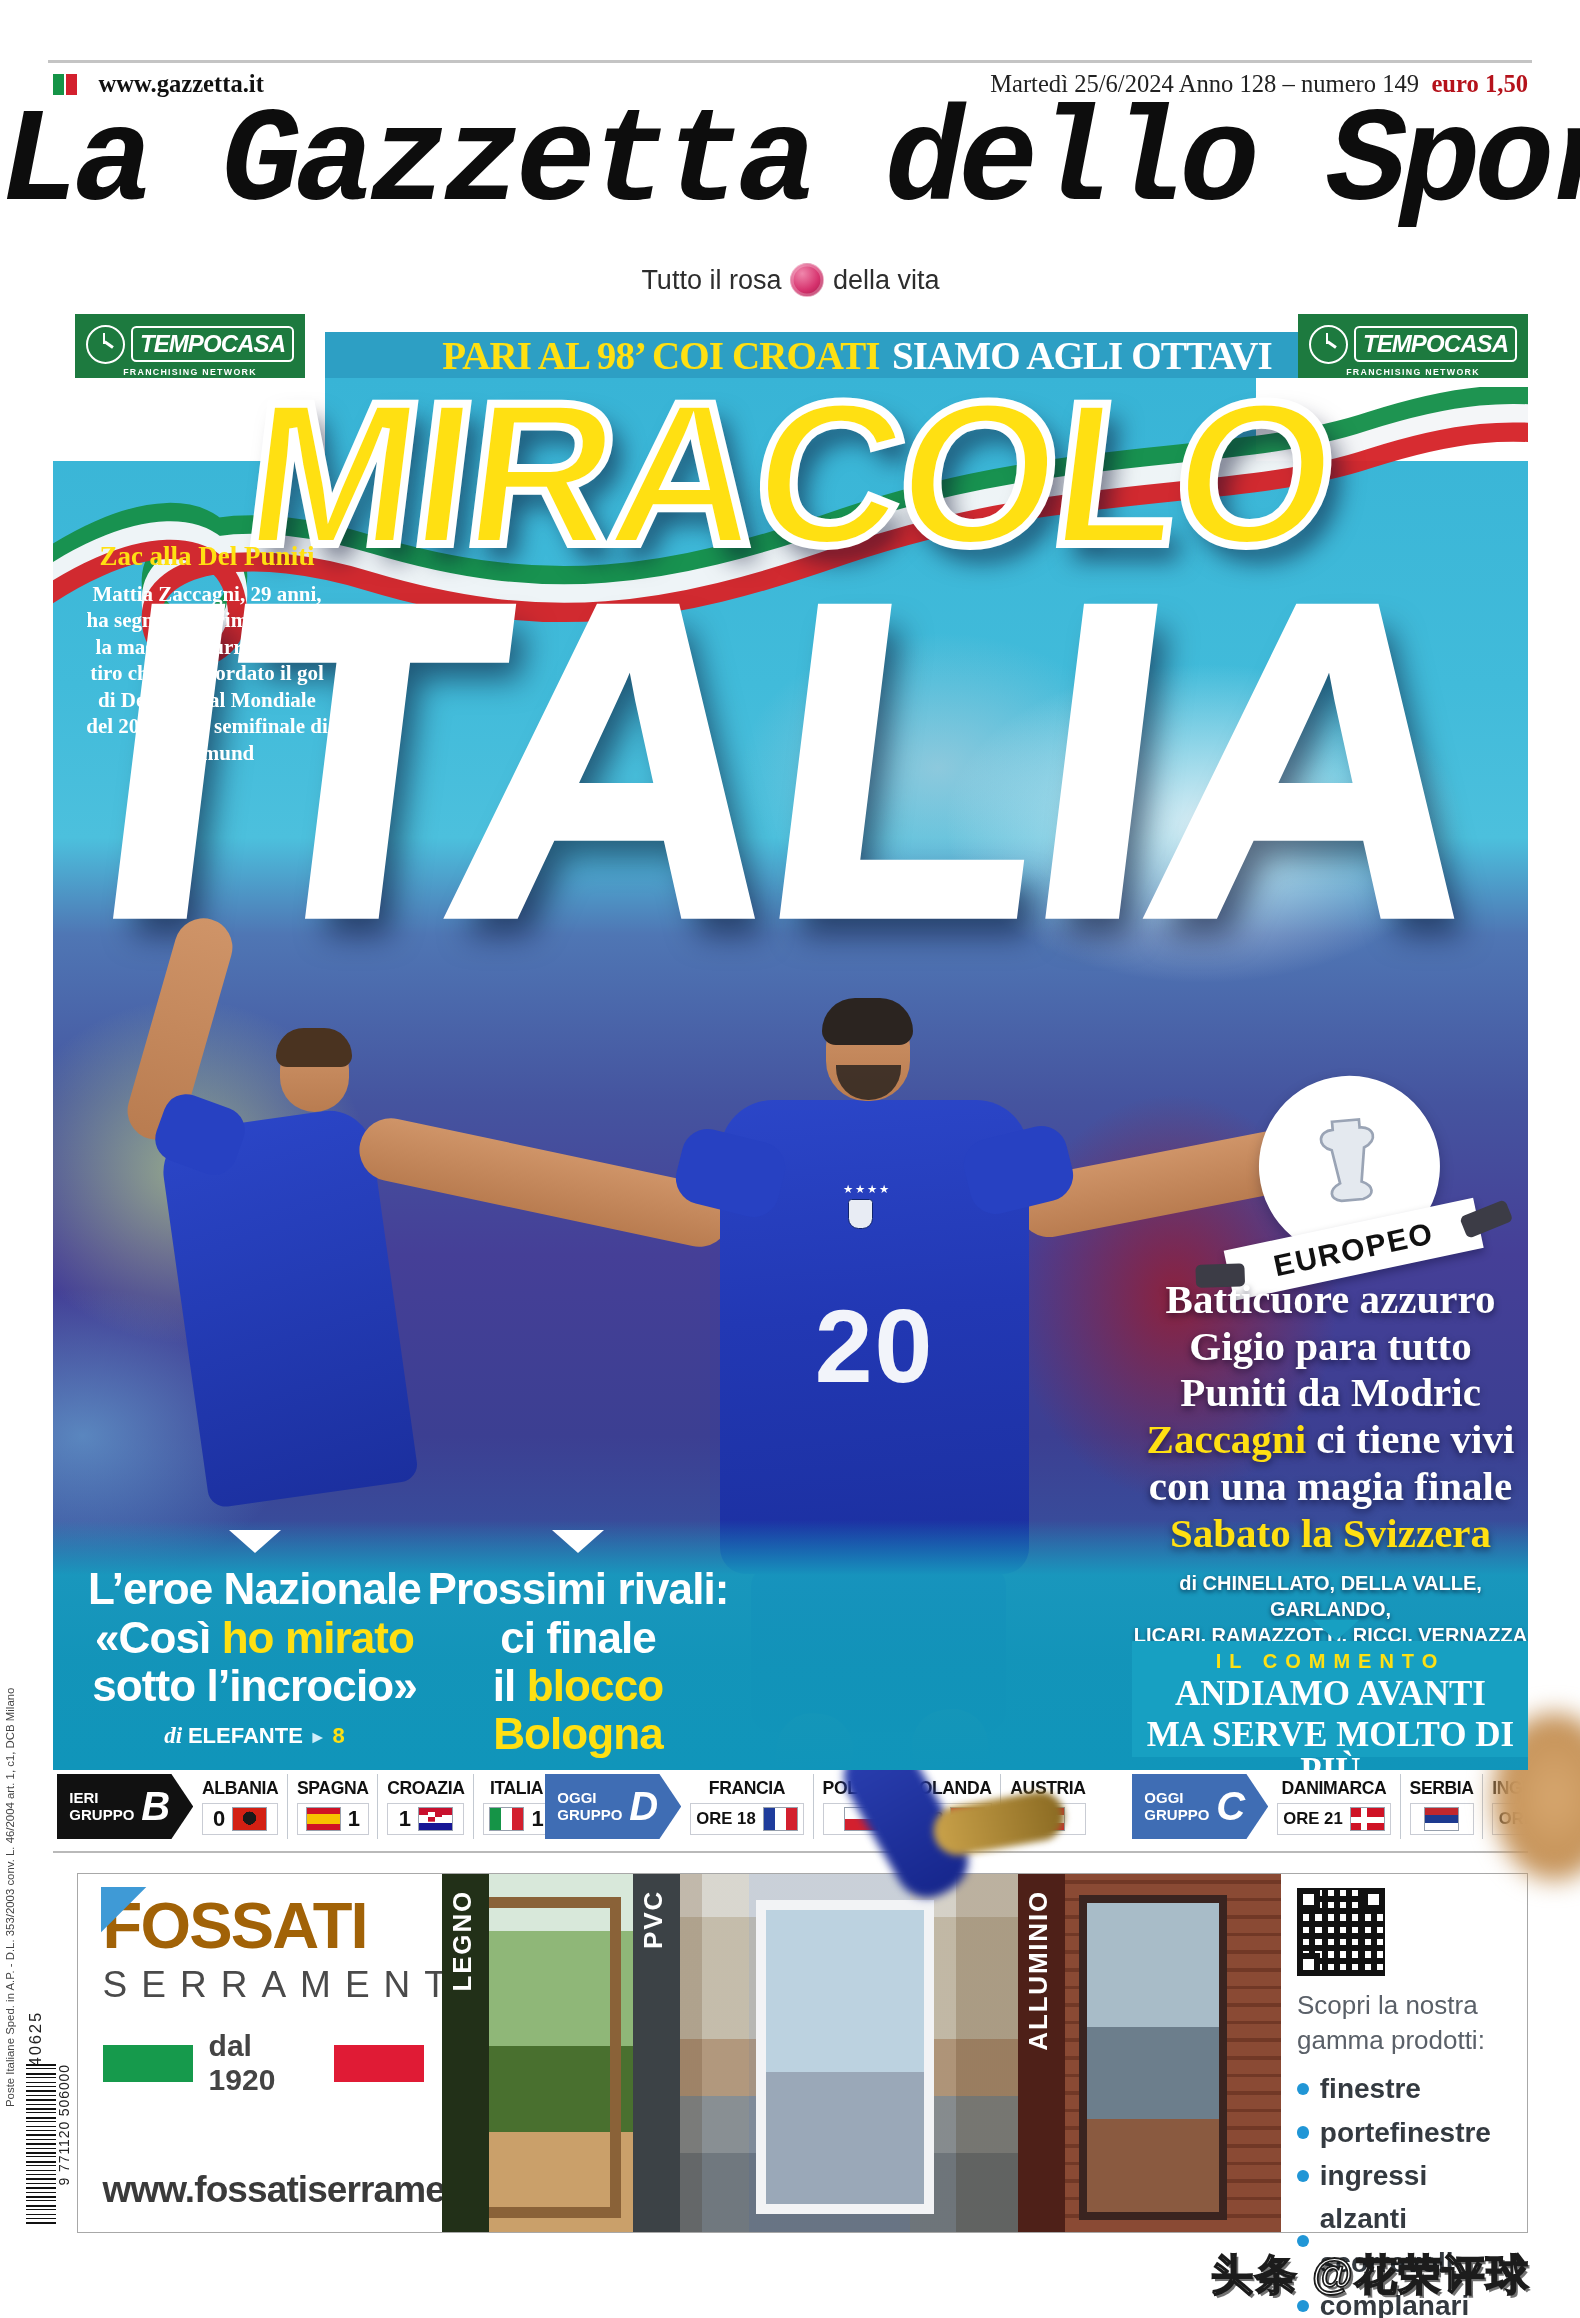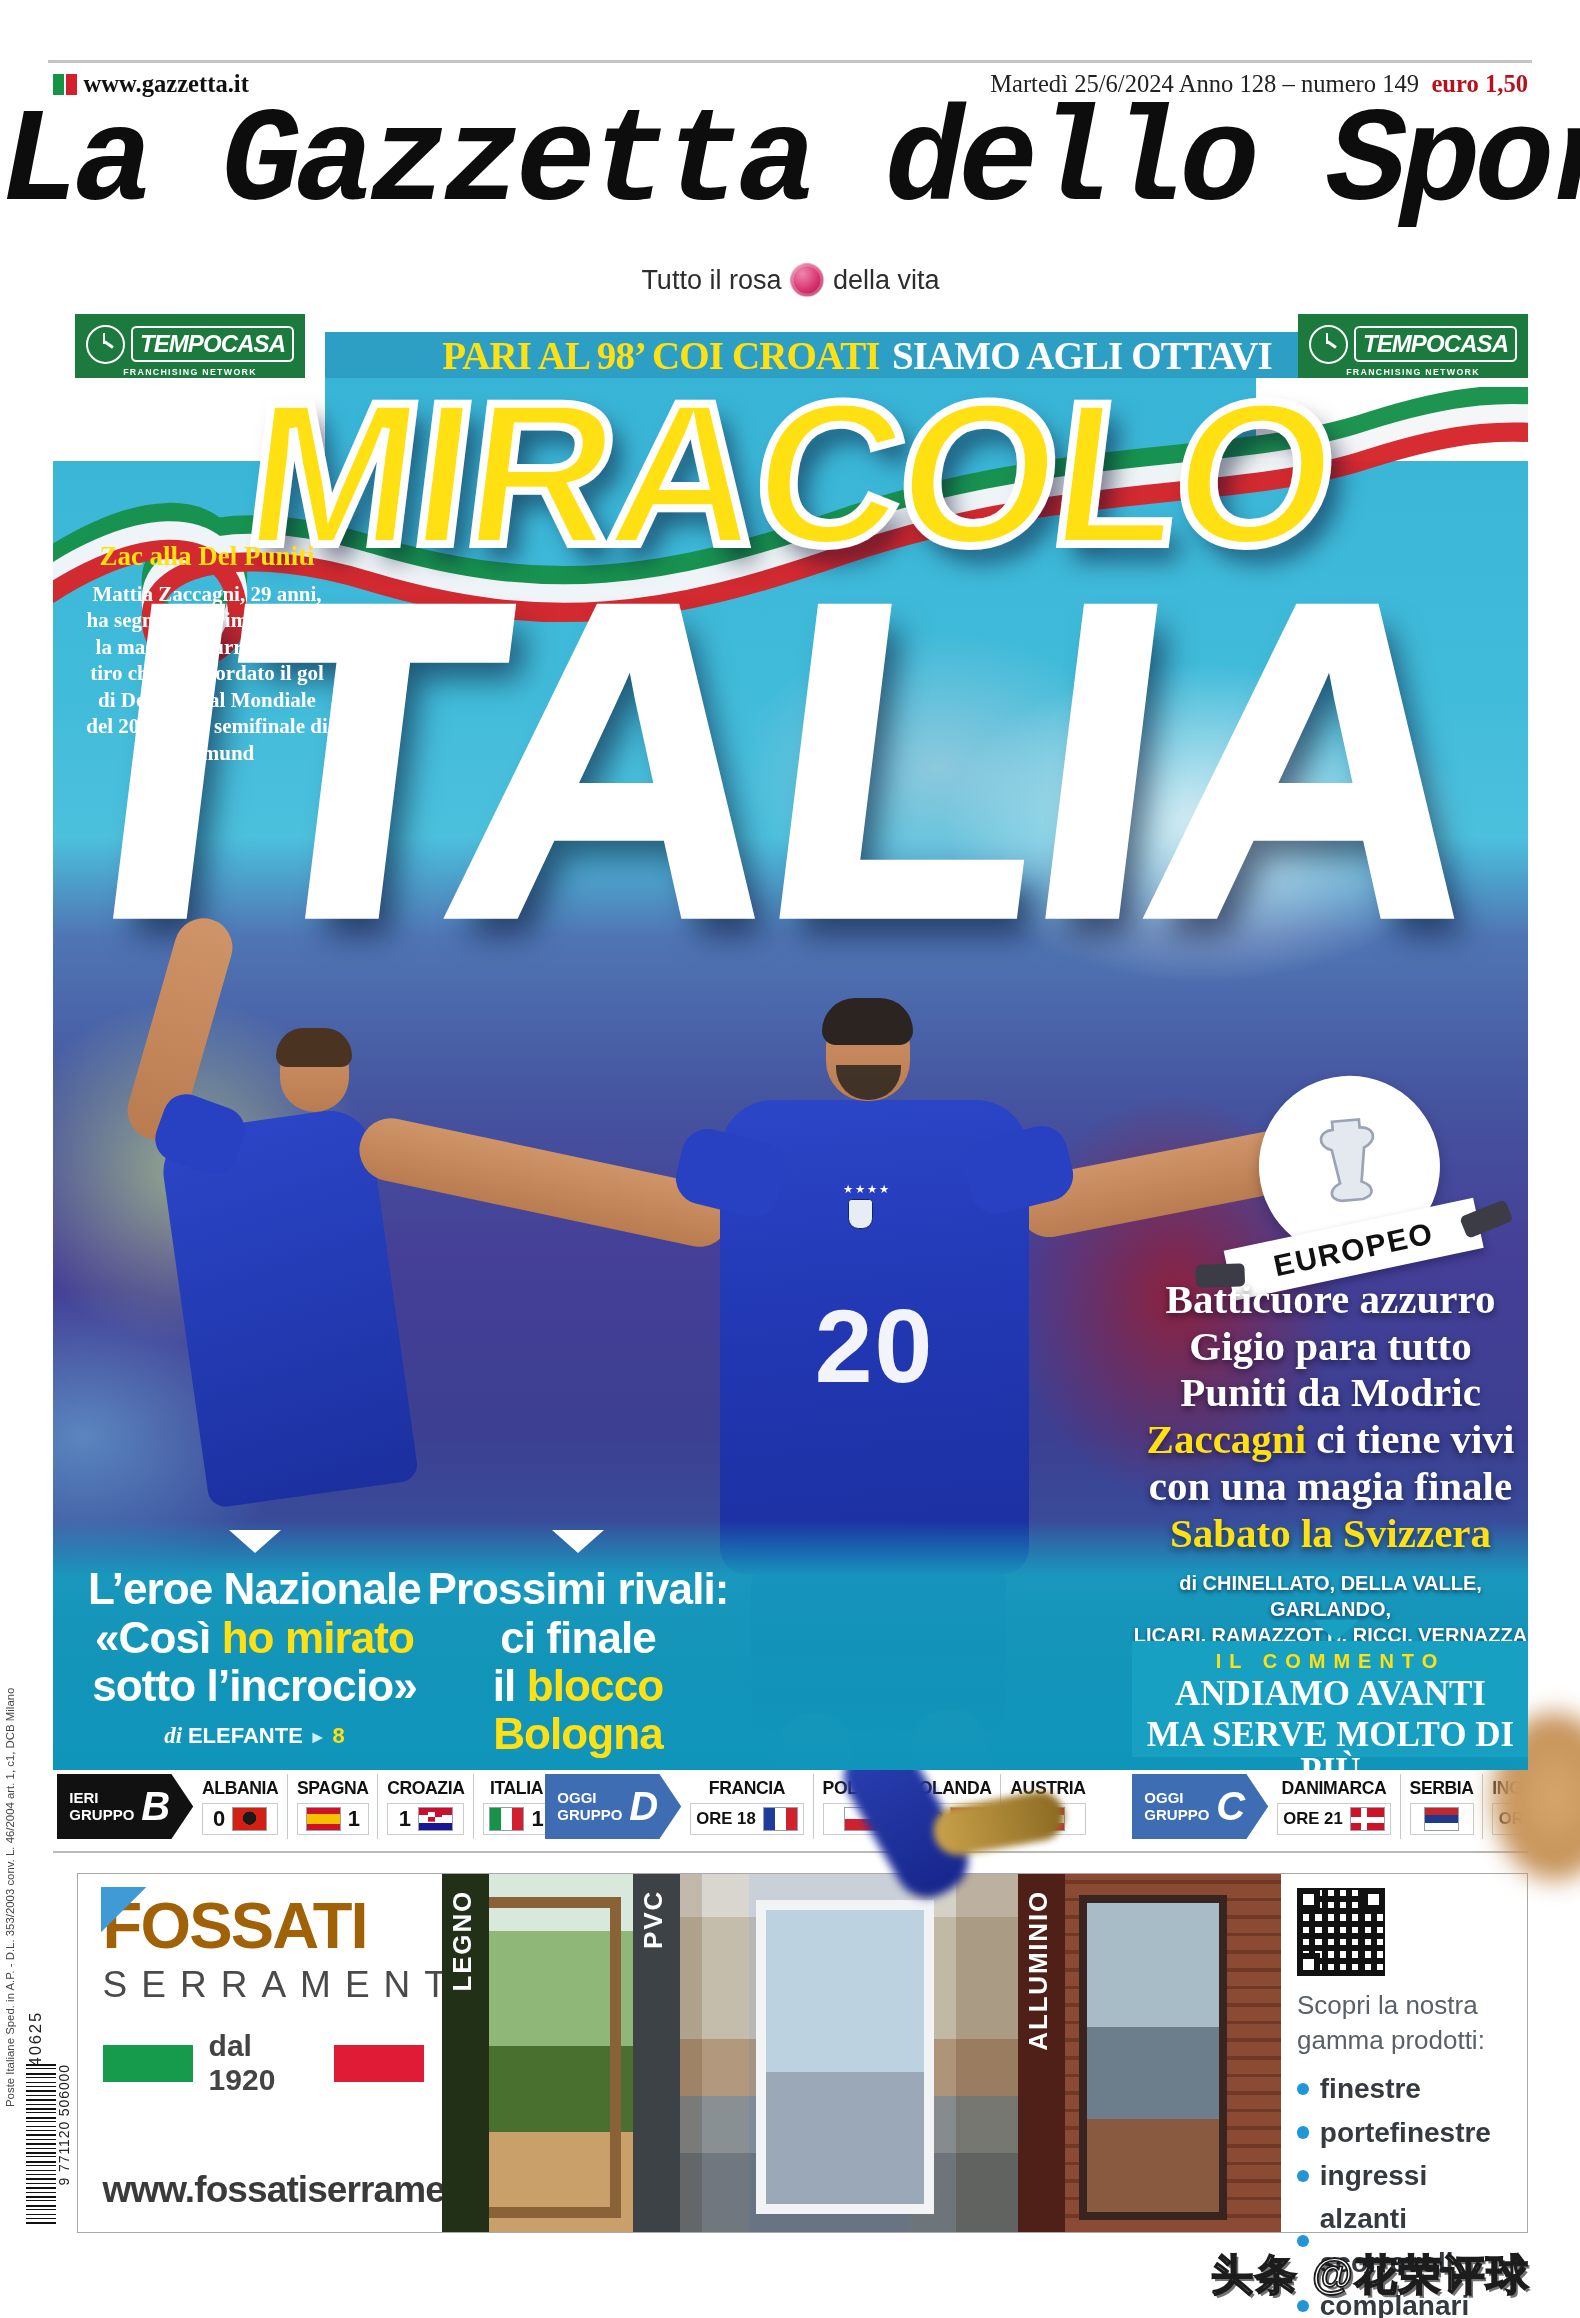--- a/index.html
+++ b/index.html
@@ -1,21 +1,21 @@
 <!DOCTYPE html>
 <html style="font-size:14px"><head>
 <meta charset="utf-8">
 <style>
   html,body{margin:0;padding:0;background:#fff;}
   .page{position:relative;width:1581px;height:2319px;background:#fff;overflow:hidden;
         font-family:"Liberation Sans",sans-serif;}
 
   
   .top-rule{position:absolute;left:48px;top:60px;width:1484px;height:2.6px;background:#c4c4c4;}
-  .site-row{position:absolute;left:53px;top:70px;display:flex;align-items:center;gap:7px;}
+  .site-row{position:absolute;left:53px;top:70px;display:flex;align-items:center;gap:22px;}
   .mini-flag{display:flex;gap:2.6px;}
   .mini-flag i{display:block;width:10.5px;height:21px;}
   .mini-flag .g{background:#159447}.mini-flag .r{background:#d3202e}
   .site-txt{font-family:"Liberation Serif",serif;font-weight:bold;font-size:24.6px;color:#111;}
   .date-row{position:absolute;right:53px;top:70px;font-family:"Liberation Serif",serif;
             font-size:24.6px;color:#222;display:flex;gap:12.3px;}
   .price{color:#b5121b;font-weight:bold;}
 
   
   .mast{position:absolute;left:0;top:84px;width:1581px;text-align:center;

